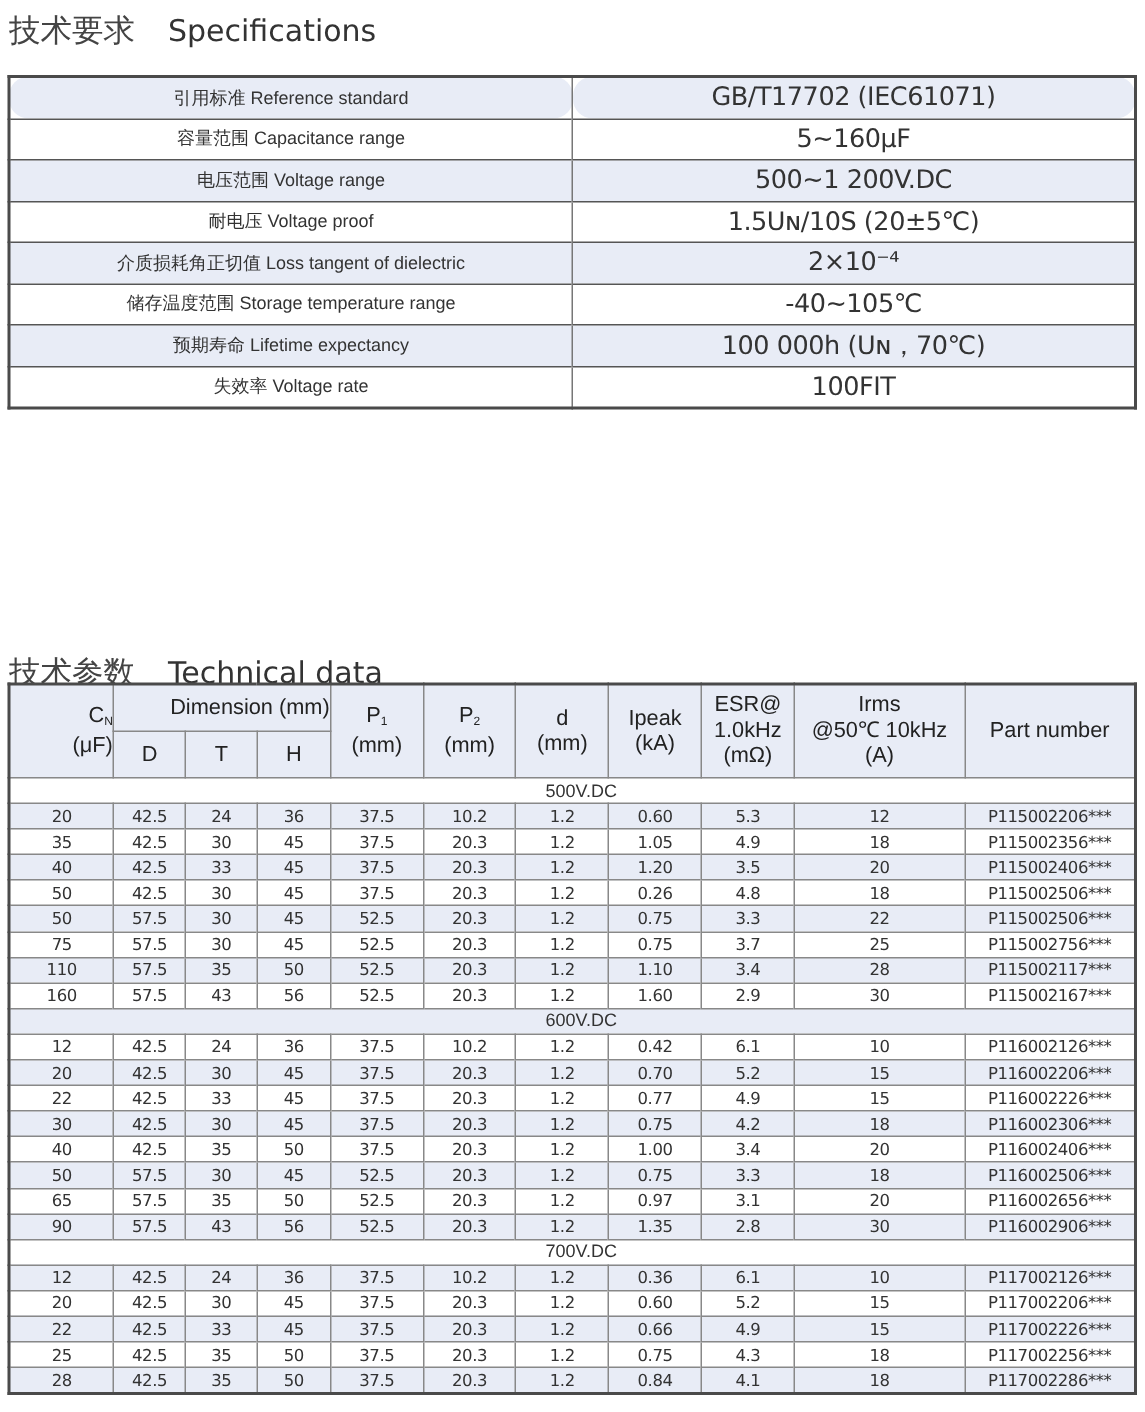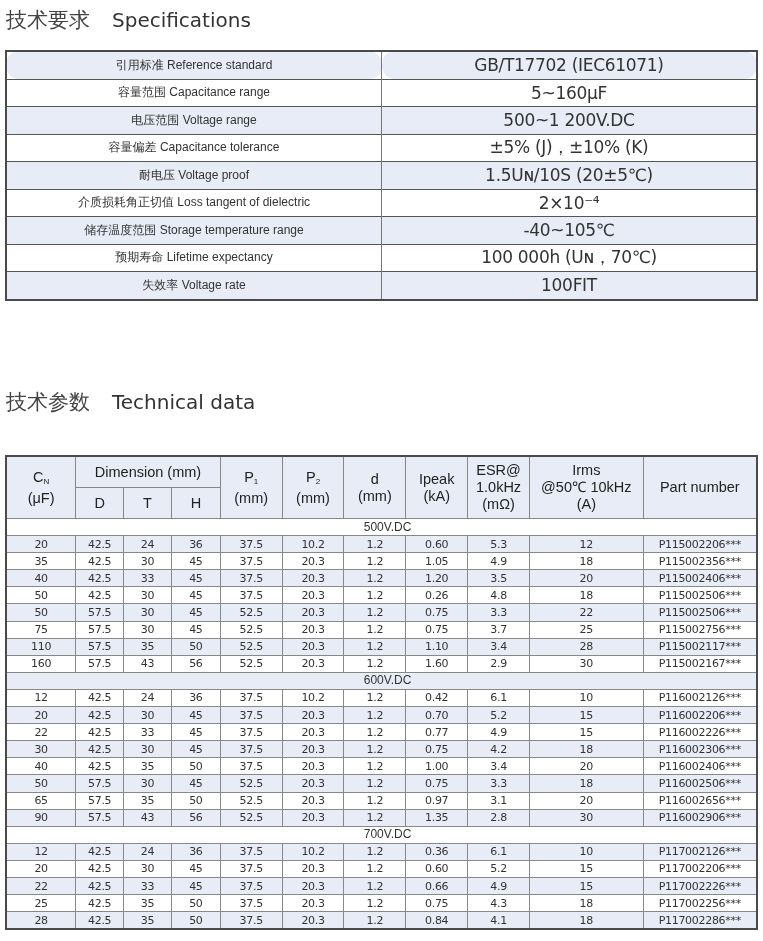--- a/index.html
+++ b/index.html
@@ -11,21 +11,21 @@
   .section-title {
     position: absolute; left: 6px;
     font-size: 21px; color: #333;
     font-family: "DejaVu Sans", "Liberation Sans", sans-serif;
     font-weight: normal; letter-spacing: 0px;
     white-space: nowrap;
   }
   .section-title .cn { font-weight: 300; color: #444; }
   .section-title .en { margin-left: 22px; font-size: 20px; color: #333; }
   #spec-title { top: 6px; }
-  #tech-title { top: 388px; }
+  #tech-title { top: 434px; }
 
   
   #spec-table {
     position: absolute; left: 5px; top: 50px;
     width: 753px; border-collapse: collapse;
     border: 2px solid #4a4a4a;
     font-size: 12px;
   }
   #spec-table td {
     height: 26.5px; padding: 0; text-align: center;
@@ -43,21 +43,21 @@
     position: absolute; left: 5px; top: 455px;
     width: 753px; border-collapse: collapse;
     border: 2px solid #4a4a4a;
     font-size: 12px;
   }
   #tech-table th {
     background: #e8ecf6; font-weight: normal; color: #222;
     font-family: "Liberation Sans", sans-serif; font-size: 14.5px;
     border: 1px solid #888; padding: 0; text-align: center; line-height: 17px;
   }
-  #tech-table th.hrow1 { height: 30px; }
+  #tech-table th.hrow1 { height: 30px; text-align: right; }
   #tech-table th.hrow2 { height: 30px; }
   #tech-table td {
     height: 16.1px; padding: 0; text-align: center;
     border-left: 1px solid #888; border-right: 1px solid #888;
     border-top: 1px solid #888;
     font-family: "DejaVu Sans", sans-serif; font-size: 11px; color: #333;
     letter-spacing: -0.3px; line-height: 15px;
   }
   #tech-table tr.alt td { background: #e8ecf6; }
   #tech-table tr.norm td { background: #ffffff; }
@@ -82,24 +82,20 @@
         <td class="label"><span>引用标准</span> <span>Reference standard</span></td>
         <td class="value">GB/T17702 (IEC61071)</td>
       </tr>
       <tr>
         <td class="label"><span>容量范围</span> <span>Capacitance range</span></td>
         <td class="value">5~160μF</td>
       </tr>
       <tr>
         <td class="label"><span>电压范围</span> <span>Voltage range</span></td>
         <td class="value">500~1 200V.DC</td>
-      </tr>
-      <tr>
-        <td class="label"><span>容量偏差</span> <span>Capacitance tolerance</span></td>
-        <td class="value">±5% (J)，±10% (K)</td>
       </tr>
       <tr>
         <td class="label"><span>耐电压</span> <span>Voltage proof</span></td>
         <td class="value">1.5Uɴ/10S (20±5℃)</td>
       </tr>
       <tr>
         <td class="label"><span>介质损耗角正切值</span> <span>Loss tangent of dielectric</span></td>
         <td class="value">2×10⁻⁴</td>
       </tr>
       <tr>

